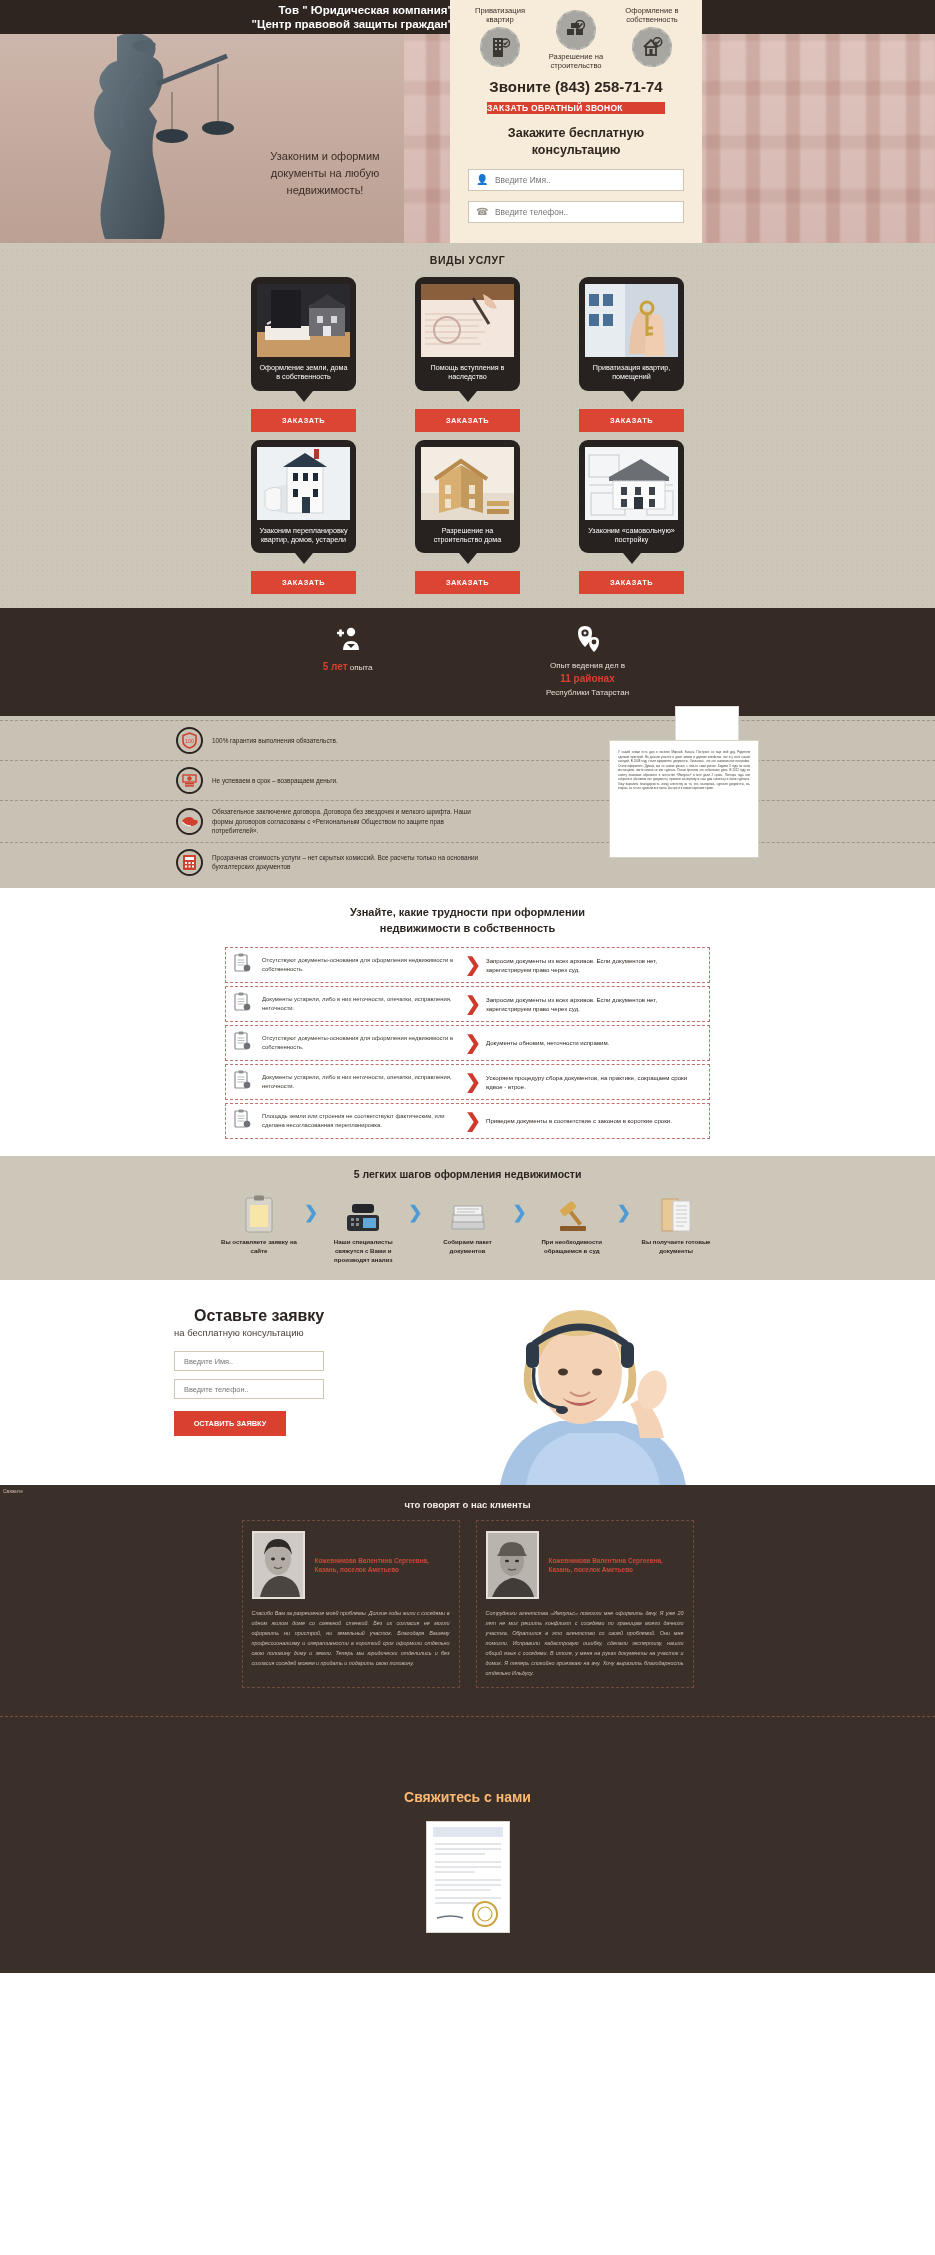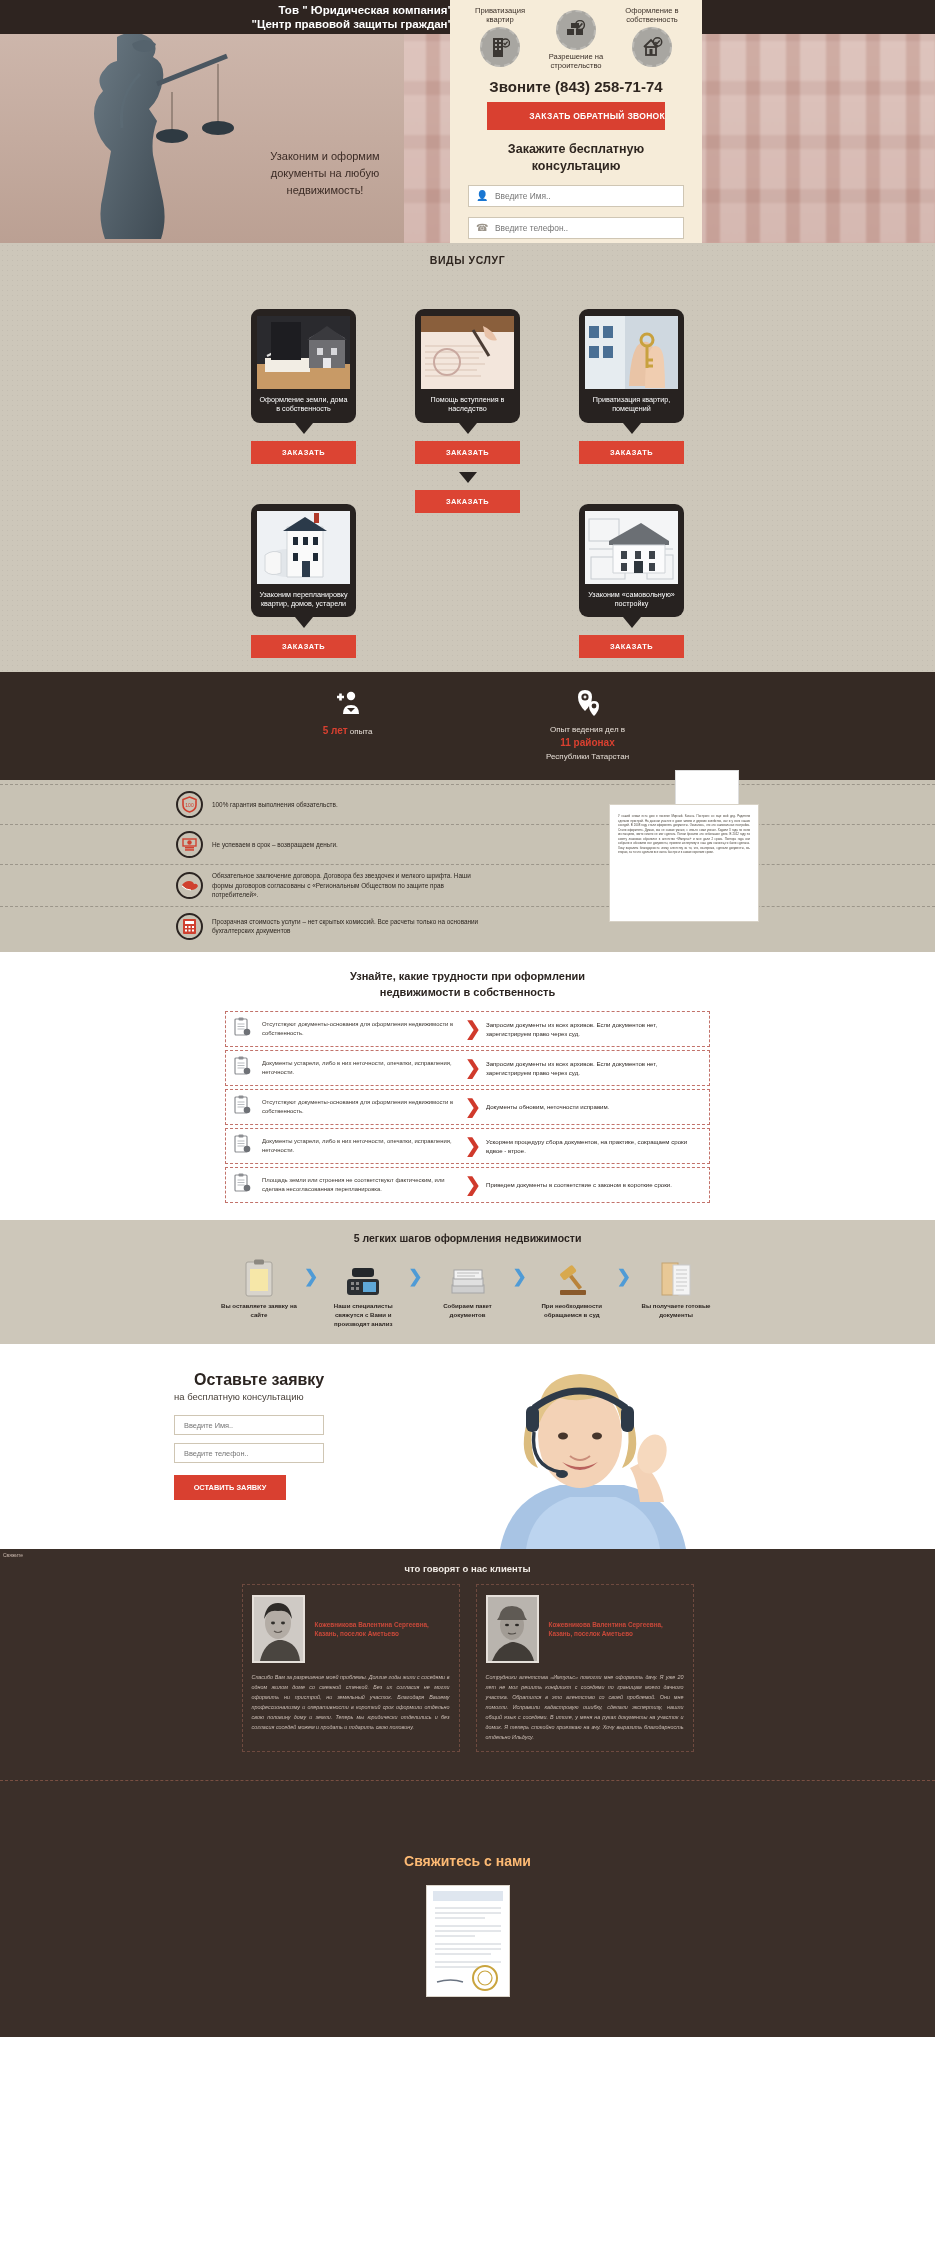--- a/index.html
+++ b/index.html
@@ -66,21 +66,21 @@
   .badge.mid { margin-top: 2px; }
   .badge.mid .badge-circle { margin-bottom: 2px; }
   .phone-line {
     text-align: center; font-size: 15px; font-weight: bold; color: #2f2620;
     margin-top: 6px;
   }
   .btn-red {
     display: block; width: 178px; margin: 7px auto 0;
     background: #d94030; color: #fff; border: none;
     font-size: 8.5px; font-weight: bold; letter-spacing: .3px;
-    padding: 9px 0; cursor: pointer; text-align: right;
+    padding: 1px 0; cursor: pointer; text-align: left;
   }
   .panel-sub {
     text-align: center; font-size: 12.5px; font-weight: bold; color: #2f2620;
     line-height: 1.35; margin-top: 11px;
   }
   .field {
     position: relative; margin: 10px 6px 0; height: 22px;
     background: #fff; border: 1px solid #cfc6b4;
   }
   .field .f-ico { position: absolute; left: 7px; top: 4px; font-size: 10px; color: #9b948a; }
@@ -101,21 +101,20 @@
   .services-title {
     text-align: center; font-size: 10.5px; font-weight: bold; letter-spacing: .6px;
     color: #2f2620; margin-bottom: 11px;
   }
   .card-row { display: flex; justify-content: center; gap: 59px; }
   .card-row + .card-row { margin-top: 8px; }
   .card-col { width: 105px; }
   .card {
     background: #272220; border-radius: 9px; padding: 7px 6px 4px;
     position: relative;
-    margin-top: 32px;
   }
   .card-img {
     width: 93px; height: 73px; margin: 0 auto; background: #cfcfcf;
     overflow: hidden; position: relative;
   }
   .card-label {
     color: #fff; font-size: 7.2px; line-height: 1.3; text-align: center;
     padding: 6px 1px 5px;
   }
   .card-arrow {
@@ -441,20 +440,40 @@
             <path d="M8 44 q8-6 16-2 l0 20 q-10 4-16-2z" fill="#f7f7f7" stroke="#d4d8dc"></path>
               </svg>
           </div>
           <div class="card-label">Узаконим перепланировку квартир, домов, устарели</div>
         </div>
         <div class="card-arrow"></div>
         <button class="btn-order">ЗАКАЗАТЬ</button>
       </div>
 
       <div class="card-col">
+        <div class="card">
+          <div class="card-img">
+            <svg width="93" height="73" viewBox="0 0 93 73">
+                <rect width="93" height="73" fill="#f2ece2"></rect>
+            <rect y="46" width="93" height="27" fill="#e6dccd"></rect>
+            <path d="M18 66 L18 30 L40 18 L40 60z" fill="#d9b071"></path>
+            <path d="M40 18 L62 30 L62 66 L40 60z" fill="#c29a5e"></path>
+            <path d="M14 32 L40 14 L66 32" stroke="#b98a4e" stroke-width="4" fill="none"></path>
+            <g fill="#efe2cd">
+                  <rect x="24" y="38" width="6" height="9"></rect>
+                  <rect x="24" y="52" width="6" height="9"></rect>
+            <rect x="48" y="38" width="6" height="9"></rect>
+                  <rect x="48" y="52" width="6" height="9"></rect>
+                </g>
+            <rect x="66" y="54" width="22" height="5" fill="#cda366"></rect>
+            <rect x="66" y="62" width="22" height="5" fill="#bb9055"></rect>
+              </svg>
+          </div>
+          <div class="card-label">Разрешение на строительство дома</div>
+        </div>
         <div class="card-arrow"></div>
         <button class="btn-order">ЗАКАЗАТЬ</button>
       </div>
 
       <div class="card-col">
         <div class="card">
           <div class="card-img">
             <svg width="93" height="73" viewBox="0 0 93 73">
                 <rect width="93" height="73" fill="#f4f5f6"></rect>
             <g stroke="#c6cbd0" stroke-width="1" fill="none">

